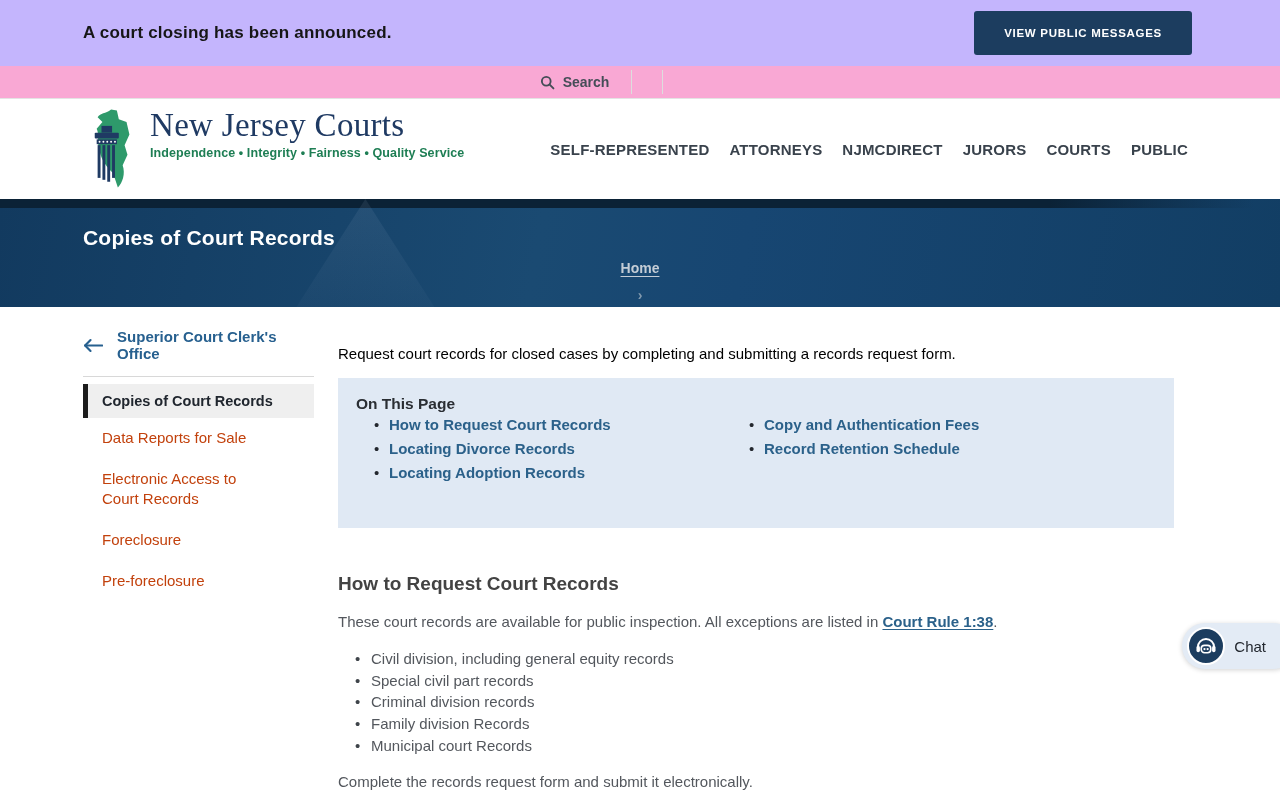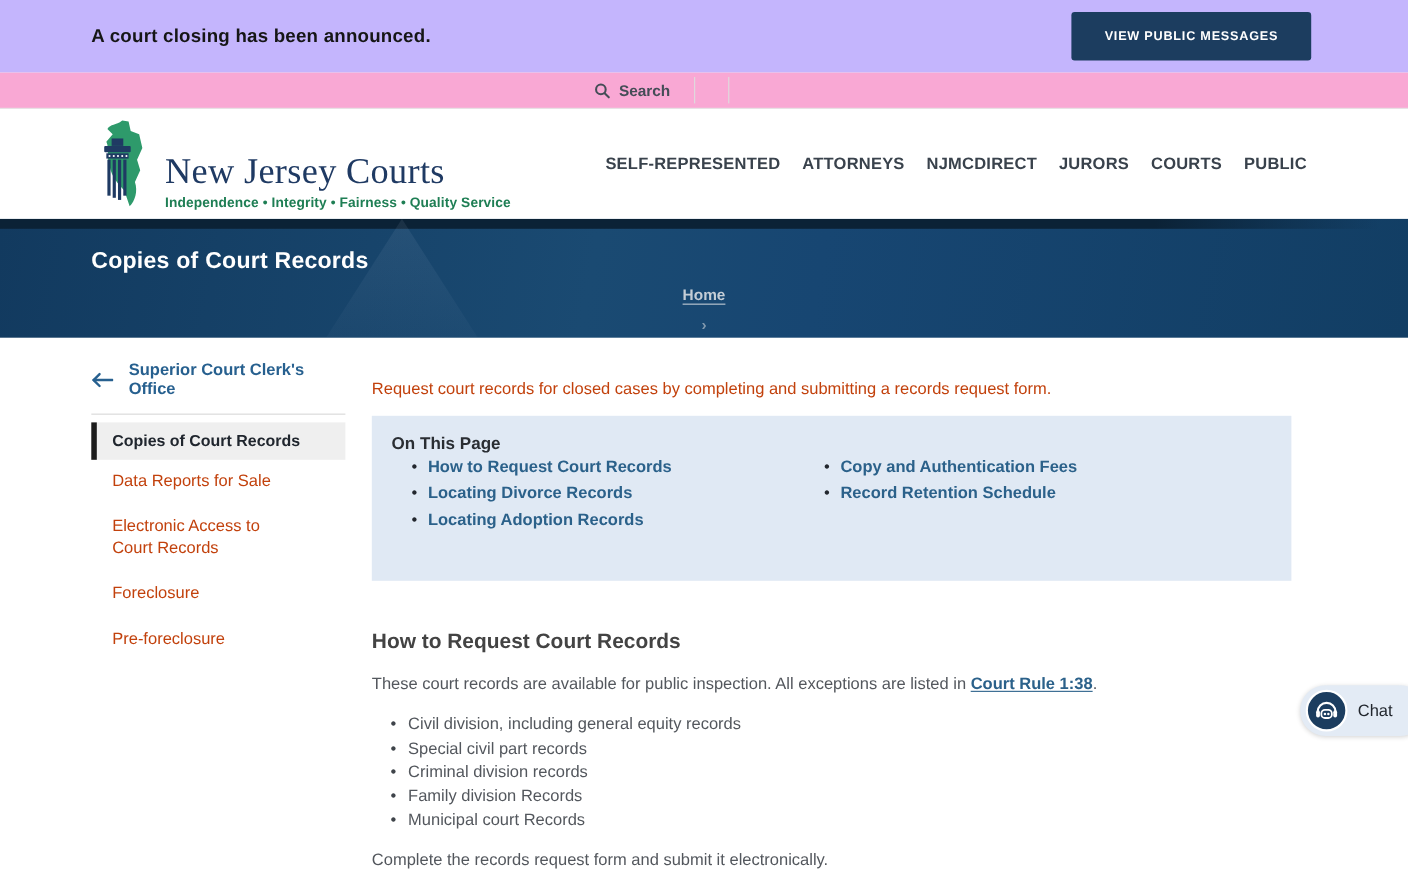--- a/index.html
+++ b/index.html
@@ -40,21 +40,21 @@
   }
   .u-divider { width: 1px; background: #DDDDDD; margin: 4px 0; }
   .u-gap { width: 30px; }
 
   
   .site-header {
     height: 100px; background: #fff;
     display: flex; align-items: center; justify-content: space-between;
     padding: 0 92px 0 88px;
   }
-  .brand { display: flex; align-items: flex-end; gap: 10px; text-decoration: none; cursor: pointer; }
+  .brand { display: flex; align-items: flex-start; gap: 10px; text-decoration: none; cursor: pointer; }
   .brand-name {
     font-family: "Liberation Serif", serif;
     font-size: 33px; color: #1F3A63; letter-spacing: .3px; line-height: 36px;
   }
   .brand-tagline { font-size: 12.5px; font-weight: 700; color: #1E7E54; margin-top: 3px; letter-spacing: .1px; }
   .main-nav { display: flex; gap: 20px; }
   .main-nav a {
     font-size: 15px; font-weight: 700; color: #39424C; text-decoration: none;
     letter-spacing: .2px; cursor: pointer;
   }
@@ -99,21 +99,21 @@
     font-weight: 700; font-size: 14.5px; color: #20262E;
     cursor: pointer;
   }
   .sidebar-item { padding: 10px 0 11px 19px; }
   .sidebar-item a {
     color: #c2410c; font-size: 15px; line-height: 20px; text-decoration: none; cursor: pointer; display: block;
   }
 
   
   .main { margin-left: 24px; width: 836px; }
-  .intro { font-size: 15px; color: #c2410c; margin: 36px 0 14px; line-height: 21px; }
+  .intro { font-size: 15px; color: #000000; margin: 36px 0 14px; line-height: 21px; }
 
   .otp-box { background: #E0E9F4; padding: 17px 20px 0 18px; height: 150px; margin-bottom: 45px; }
   .otp-title { font-size: 15.5px; font-weight: 700; color: #2A2E33; }
   .otp-cols { display: flex; }
   .otp-list { list-style: none; padding-left: 33px; }
   .otp-list.left { width: 392px; }
   .otp-list.right { flex: 1; padding-left: 16px; }
   .otp-list li { position: relative; line-height: 24px; }
   .otp-list li::before {
     content: "•"; position: absolute; left: -15px; top: 0;

